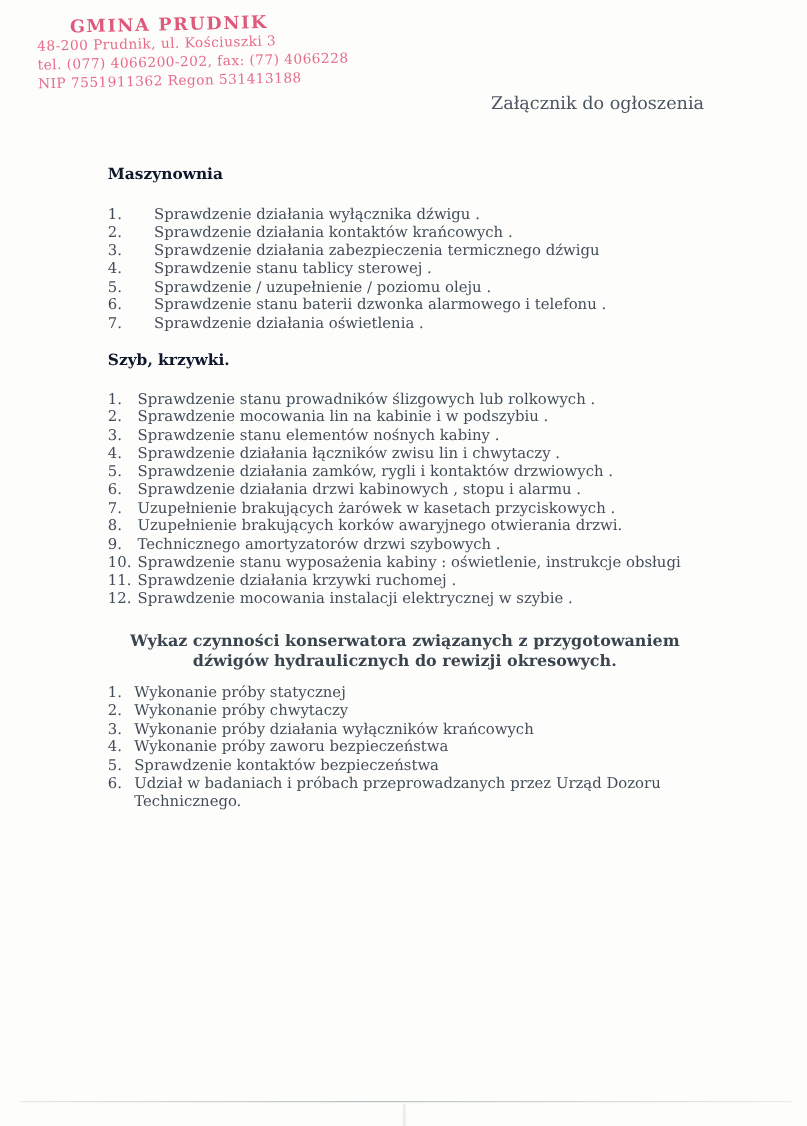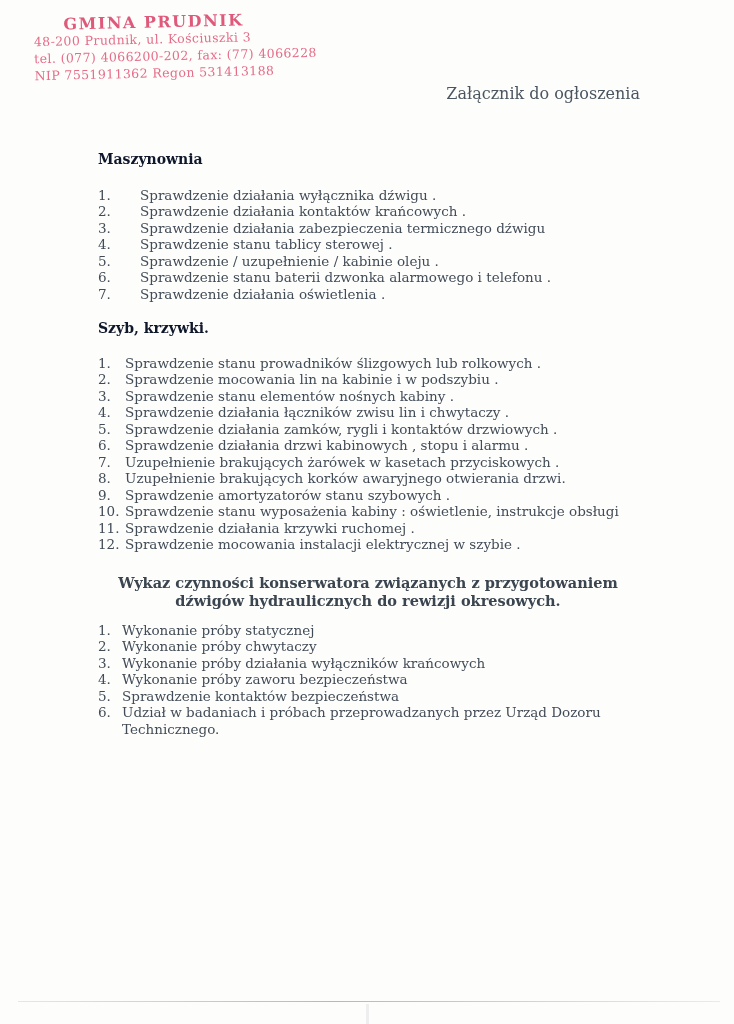--- a/index.html
+++ b/index.html
@@ -145,21 +145,21 @@
         <div class="list-row">
           <span class="num">3.</span>
           <span class="txt">Sprawdzenie działania zabezpieczenia termicznego dźwigu</span>
         </div>
         <div class="list-row">
           <span class="num">4.</span>
           <span class="txt">Sprawdzenie stanu tablicy sterowej .</span>
         </div>
         <div class="list-row">
           <span class="num">5.</span>
-          <span class="txt">Sprawdzenie / uzupełnienie / kabinie oleju .</span>
+          <span class="txt">Sprawdzenie / uzupełnienie / poziomu oleju .</span>
         </div>
         <div class="list-row">
           <span class="num">6.</span>
           <span class="txt">Sprawdzenie stanu baterii dzwonka alarmowego i telefonu .</span>
         </div>
         <div class="list-row">
           <span class="num">7.</span>
           <span class="txt">Sprawdzenie działania oświetlenia .</span>
         </div>
       </div>
@@ -194,21 +194,21 @@
         <div class="list-row">
           <span class="num">7.</span>
           <span class="txt">Uzupełnienie brakujących żarówek w kasetach przyciskowych .</span>
         </div>
         <div class="list-row">
           <span class="num">8.</span>
           <span class="txt">Uzupełnienie brakujących korków awaryjnego otwierania drzwi.</span>
         </div>
         <div class="list-row">
           <span class="num">9.</span>
-          <span class="txt">Sprawdzenie amortyzatorów stanu szybowych .</span>
+          <span class="txt">Technicznego amortyzatorów drzwi szybowych .</span>
         </div>
         <div class="list-row">
           <span class="num">10.</span>
           <span class="txt">Sprawdzenie stanu wyposażenia kabiny : oświetlenie, instrukcje obsługi</span>
         </div>
         <div class="list-row">
           <span class="num">11.</span>
           <span class="txt">Sprawdzenie działania krzywki ruchomej .</span>
         </div>
         <div class="list-row">

